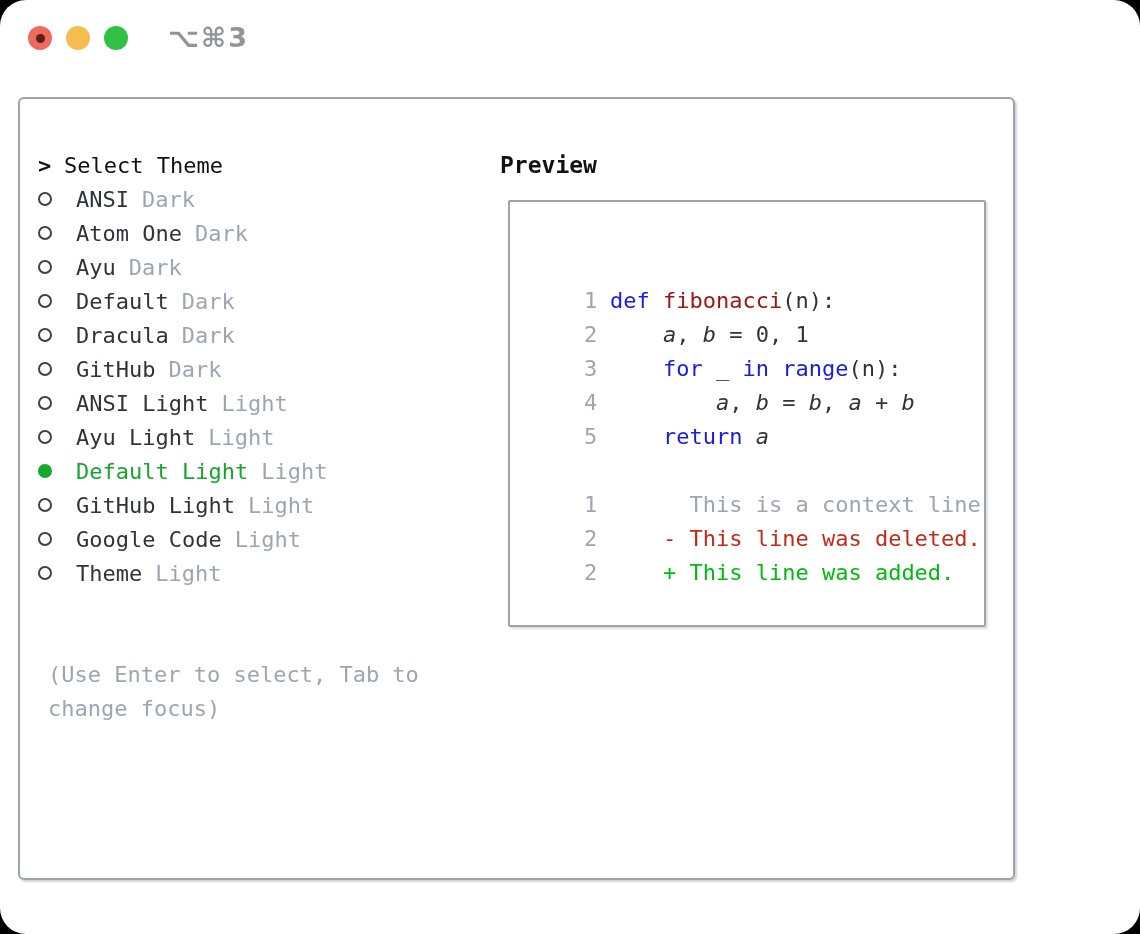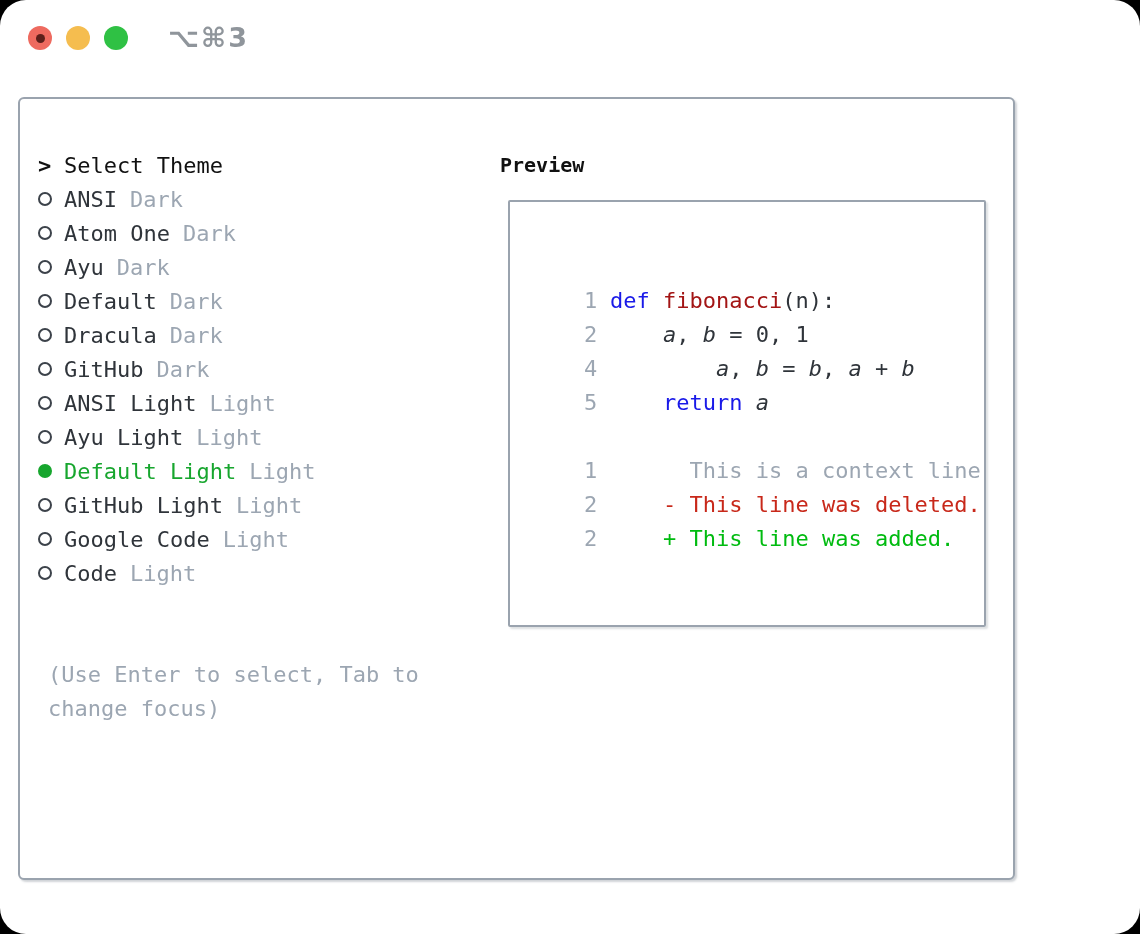--- a/index.html
+++ b/index.html
@@ -44,30 +44,30 @@
   .prompt{font-weight:bold;color:#111;}
   .htext{font-weight:normal;color:#111;}
   .htext2{color:#14171a;}
   .radio{
     width:10px;height:10px;border-radius:50%;
     border:2px solid #3c424a;box-sizing:content-box;
   }
   .option{cursor:pointer;}
   .option.selected .radio{background:var(--accent-green);border-color:var(--accent-green);}
   .option.selected .oname{color:var(--accent-green);}
-  .oname{white-space:pre;}
+  .oname{white-space:pre;margin-left:12px;}
   .obadge{color:var(--muted);margin-left:13px;white-space:pre;}
   .spacer{height:34px;}
   .help{
     width:432px;font-size:22px;line-height:34px;color:var(--muted);margin-left:10px;
   }
   
   .preview-title{
     position:absolute;left:480px;top:49px;height:34px;line-height:34px;
-    font-size:20px;font-weight:bold;color:#111;
+    font-size:23px;font-weight:bold;color:#111;
   }
   .preview-box{
     position:absolute;left:488px;top:101px;width:478px;height:427px;
     border:2px solid var(--border);border-radius:2px;
     box-sizing:border-box;
     box-shadow:2px 2px 2px rgba(120,130,140,.25);
     padding:48px 0 0 21px;overflow:hidden;
   }
   .cline{height:34px;line-height:34px;font-size:22px;white-space:pre;}
   .ln{display:inline-block;width:26px;color:var(--muted);}
@@ -175,21 +175,21 @@
     <span class="cell">
               <span class="radio"></span>
             </span>
     <span class="oname">Google Code</span>
     <span class="obadge">Light</span>
   </div>
           <div class="row option">
     <span class="cell">
               <span class="radio"></span>
             </span>
-    <span class="oname">Code</span>
+    <span class="oname">Theme</span>
     <span class="obadge">Light</span>
   </div>
         </div>
 
       <div class="spacer"></div>
 
 
       <div id="apply-list">
         </div>
 
@@ -200,20 +200,23 @@
 
     <div class="preview-title">Preview</div>
     <div class="preview-box" id="preview-box">
         <div class="cline">
     <span class="ln">1</span><span class="ccontent"><span class="s-kw">def</span><span class="s-pl"> </span><span class="s-fn">fibonacci</span><span class="s-pl">(n):</span></span>
   </div>
         <div class="cline">
     <span class="ln">2</span><span class="ccontent"><span class="s-pl">    </span><span class="s-var">a</span><span class="s-pl">, </span><span class="s-var">b</span><span class="s-pl"> = 0, 1</span></span>
   </div>
         <div class="cline">
+    <span class="ln">3</span><span class="ccontent"><span class="s-pl">    </span><span class="s-kw">for</span><span class="s-pl"> _ </span><span class="s-kw">in</span><span class="s-pl"> </span><span class="s-kw">range</span><span class="s-pl">(n):</span></span>
+  </div>
+        <div class="cline">
     <span class="ln">4</span><span class="ccontent"><span class="s-pl">        </span><span class="s-var">a</span><span class="s-pl">, </span><span class="s-var">b</span><span class="s-pl"> = </span><span class="s-var">b</span><span class="s-pl">, </span><span class="s-var">a</span><span class="s-pl"> + </span><span class="s-var">b</span></span>
   </div>
         <div class="cline">
     <span class="ln">5</span><span class="ccontent"><span class="s-pl">    </span><span class="s-kw">return</span><span class="s-pl"> </span><span class="s-var">a</span></span>
   </div>
         <div class="cline">
     <span class="ln"></span><span class="ccontent"></span>
   </div>
         <div class="cline">
     <span class="ln">1</span><span class="ccontent"><span class="s-ctx">      This is a context line.</span></span>

